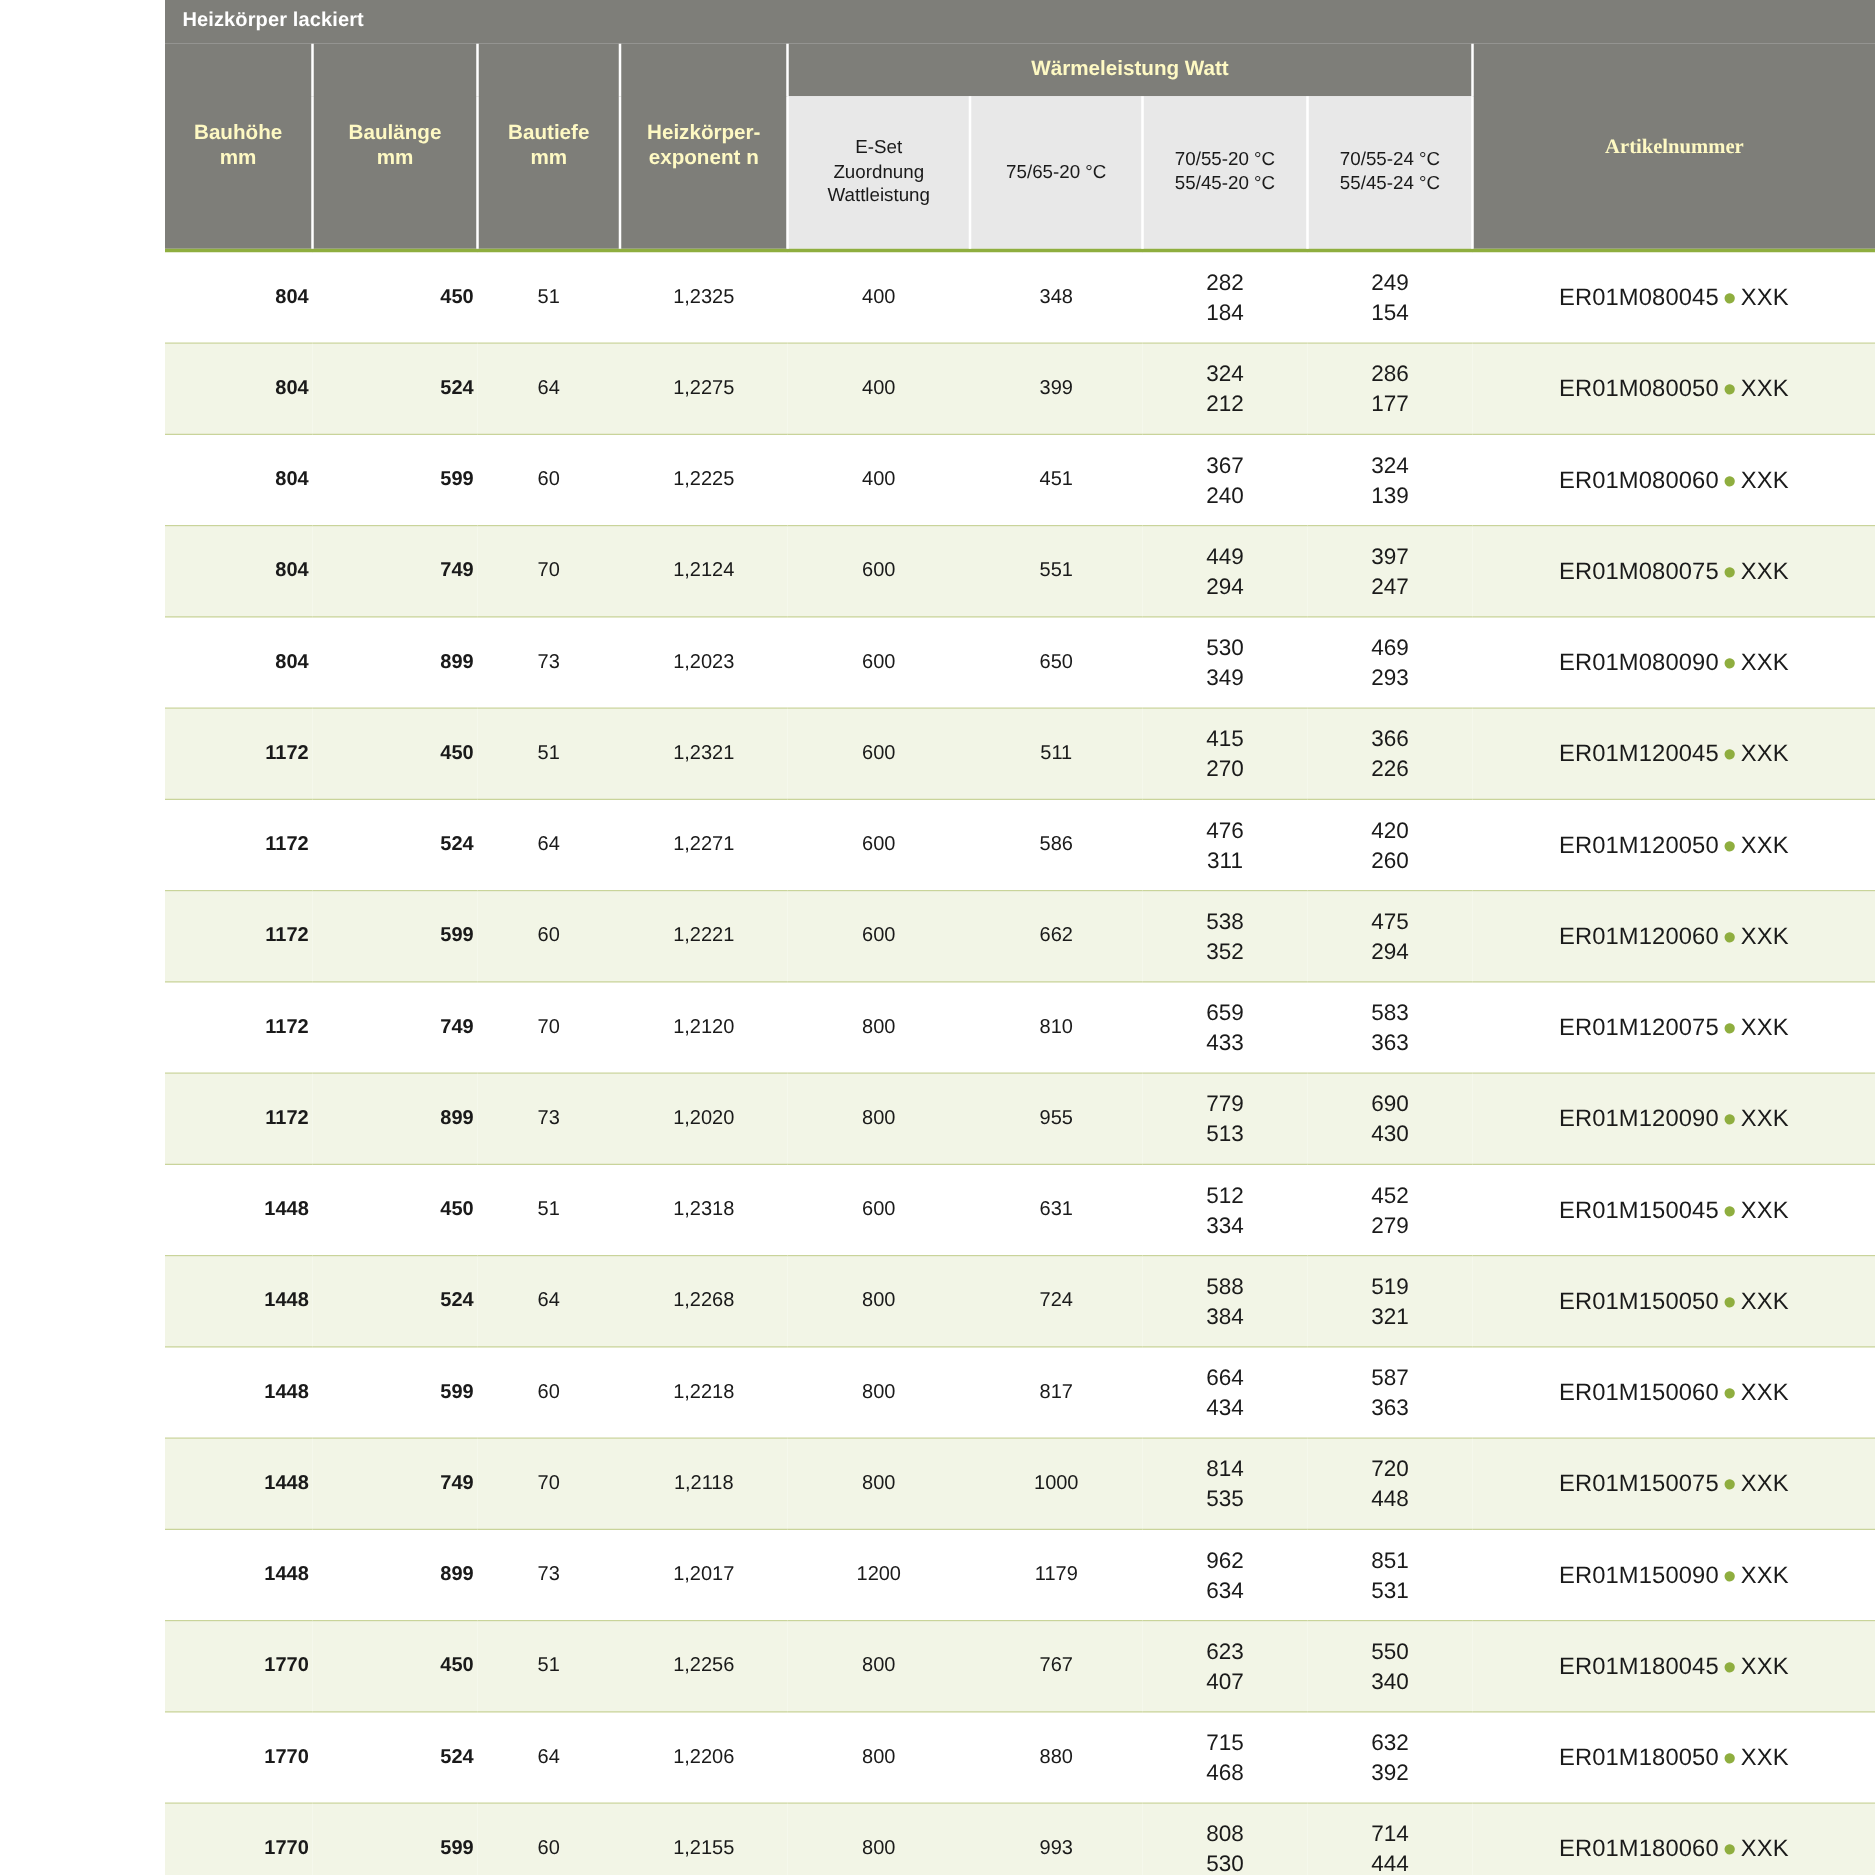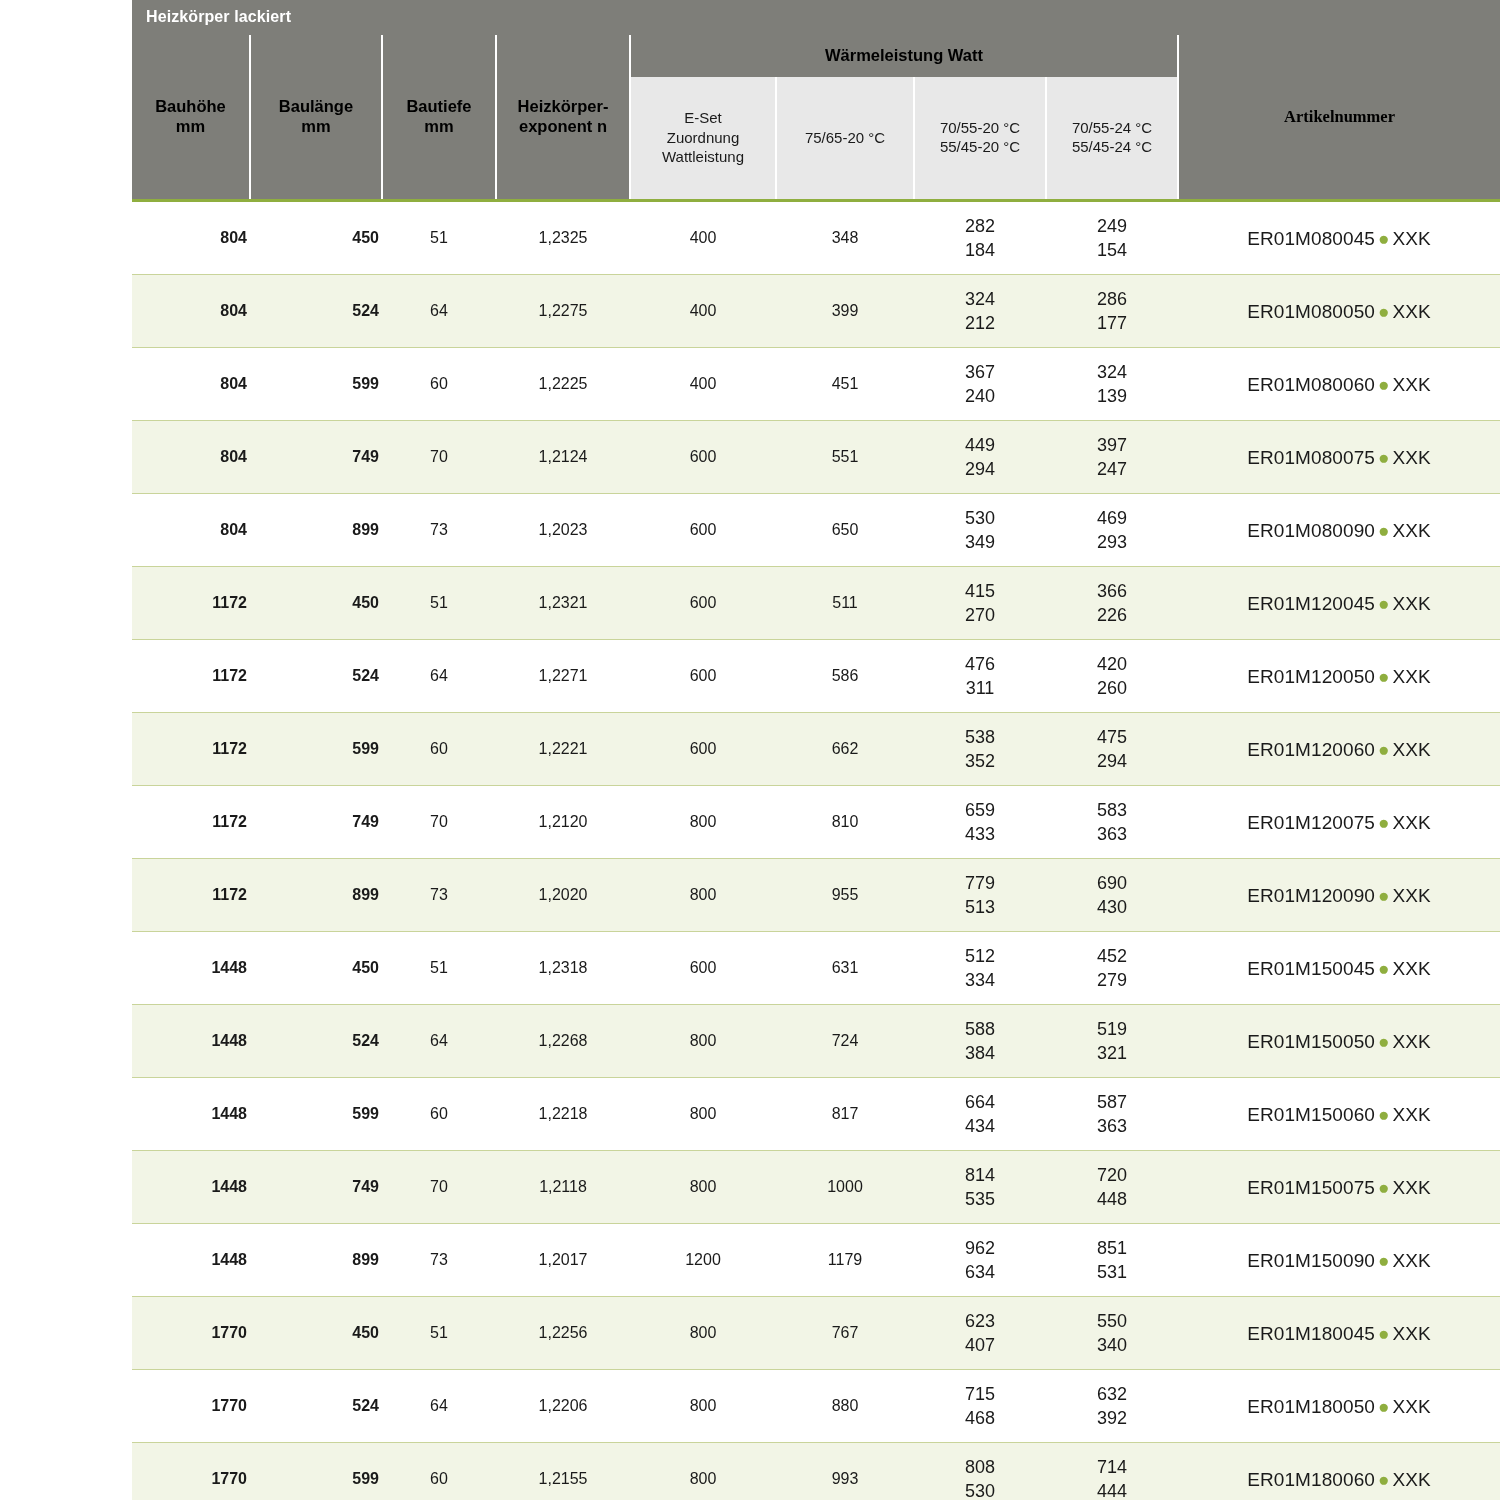--- a/index.html
+++ b/index.html
@@ -43,21 +43,21 @@
     background: #7e7e79;
     color: #ffffff;
     font-size: 16px;
     font-weight: bold;
     padding: 8px 0 9px 14px;
     border: none;
     letter-spacing: .1px;
   }
   .head-row th {
     background: #7e7e79;
-    color: #000000;
+    color: #fef9c3;
     font-size: 16.5px;
     font-weight: bold;
     text-align: center;
     vertical-align: middle;
     padding: 11px 4px 12px 4px;
     border-left: 2px solid #ffffff;
     border-right: 2px solid #ffffff;
     line-height: 1.18;
   }
   .head-row th.first { border-left: none; margin-left: 12px; }

